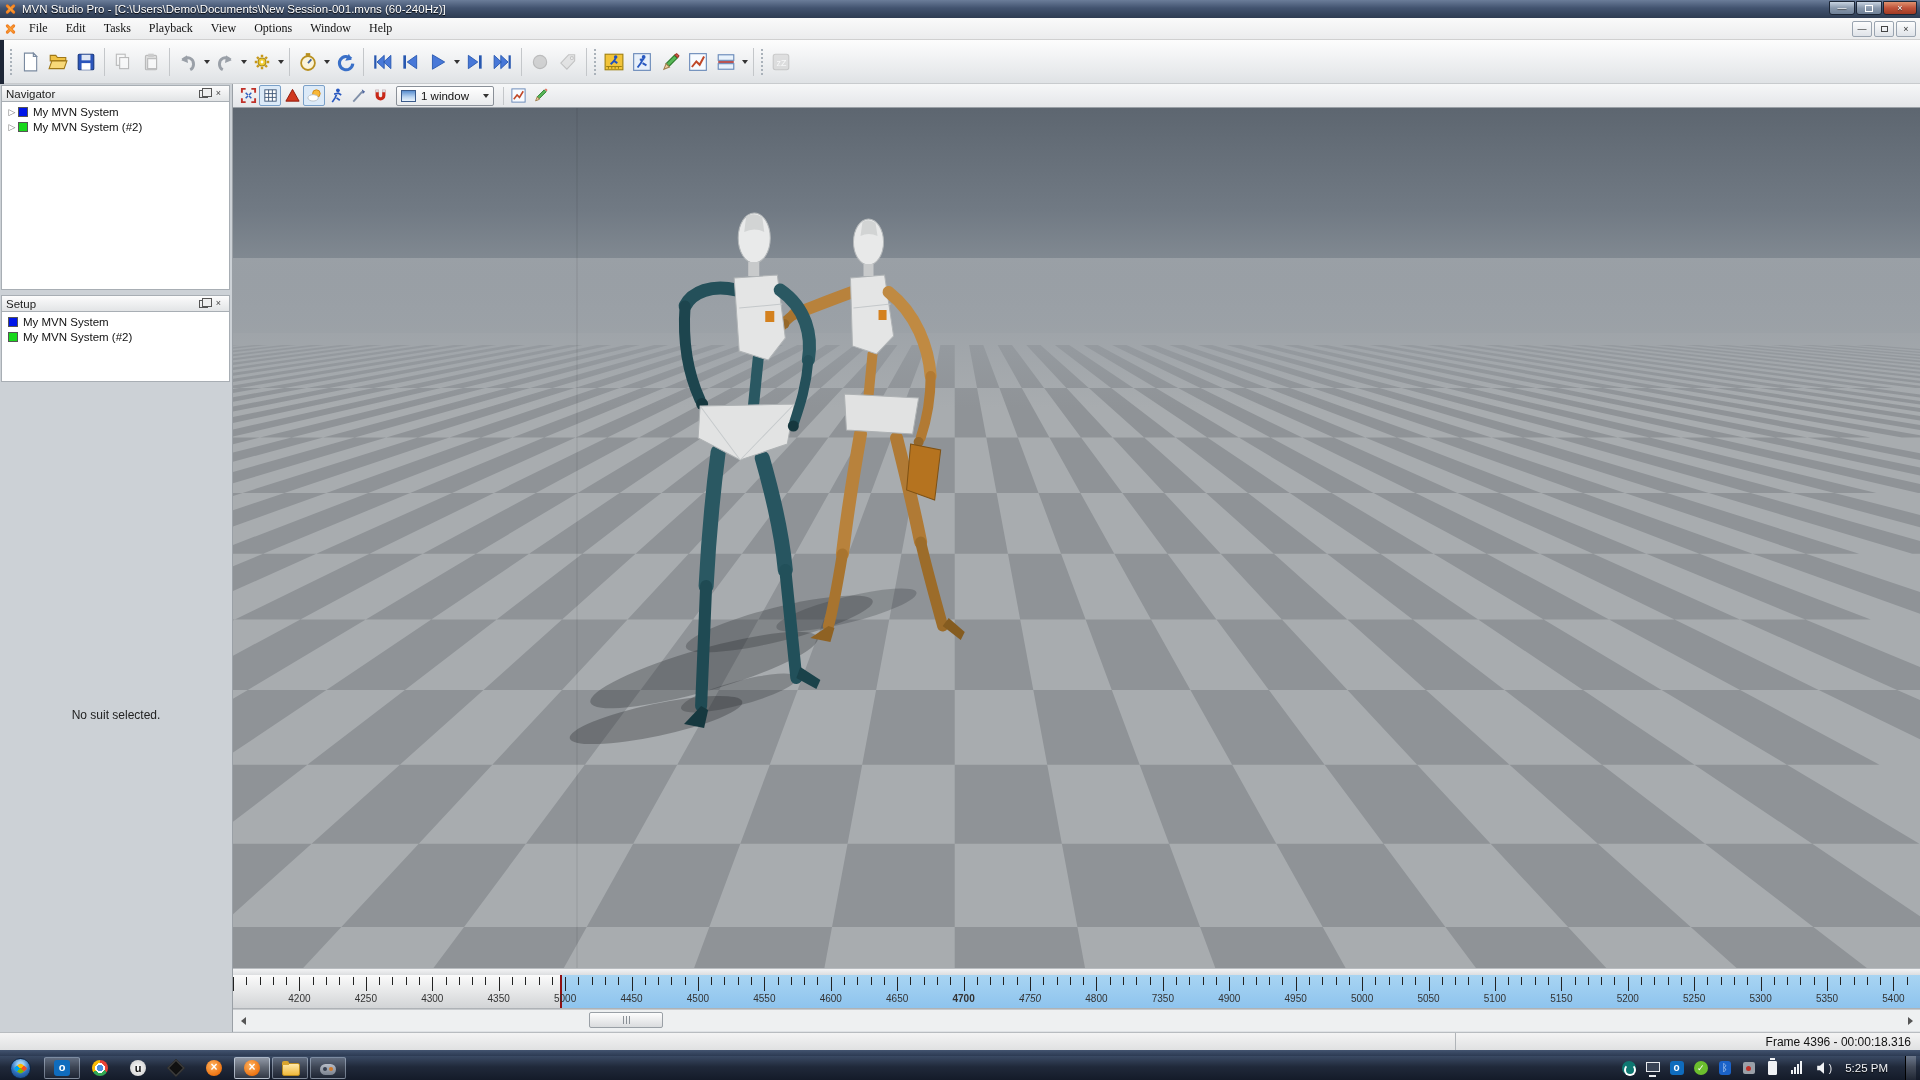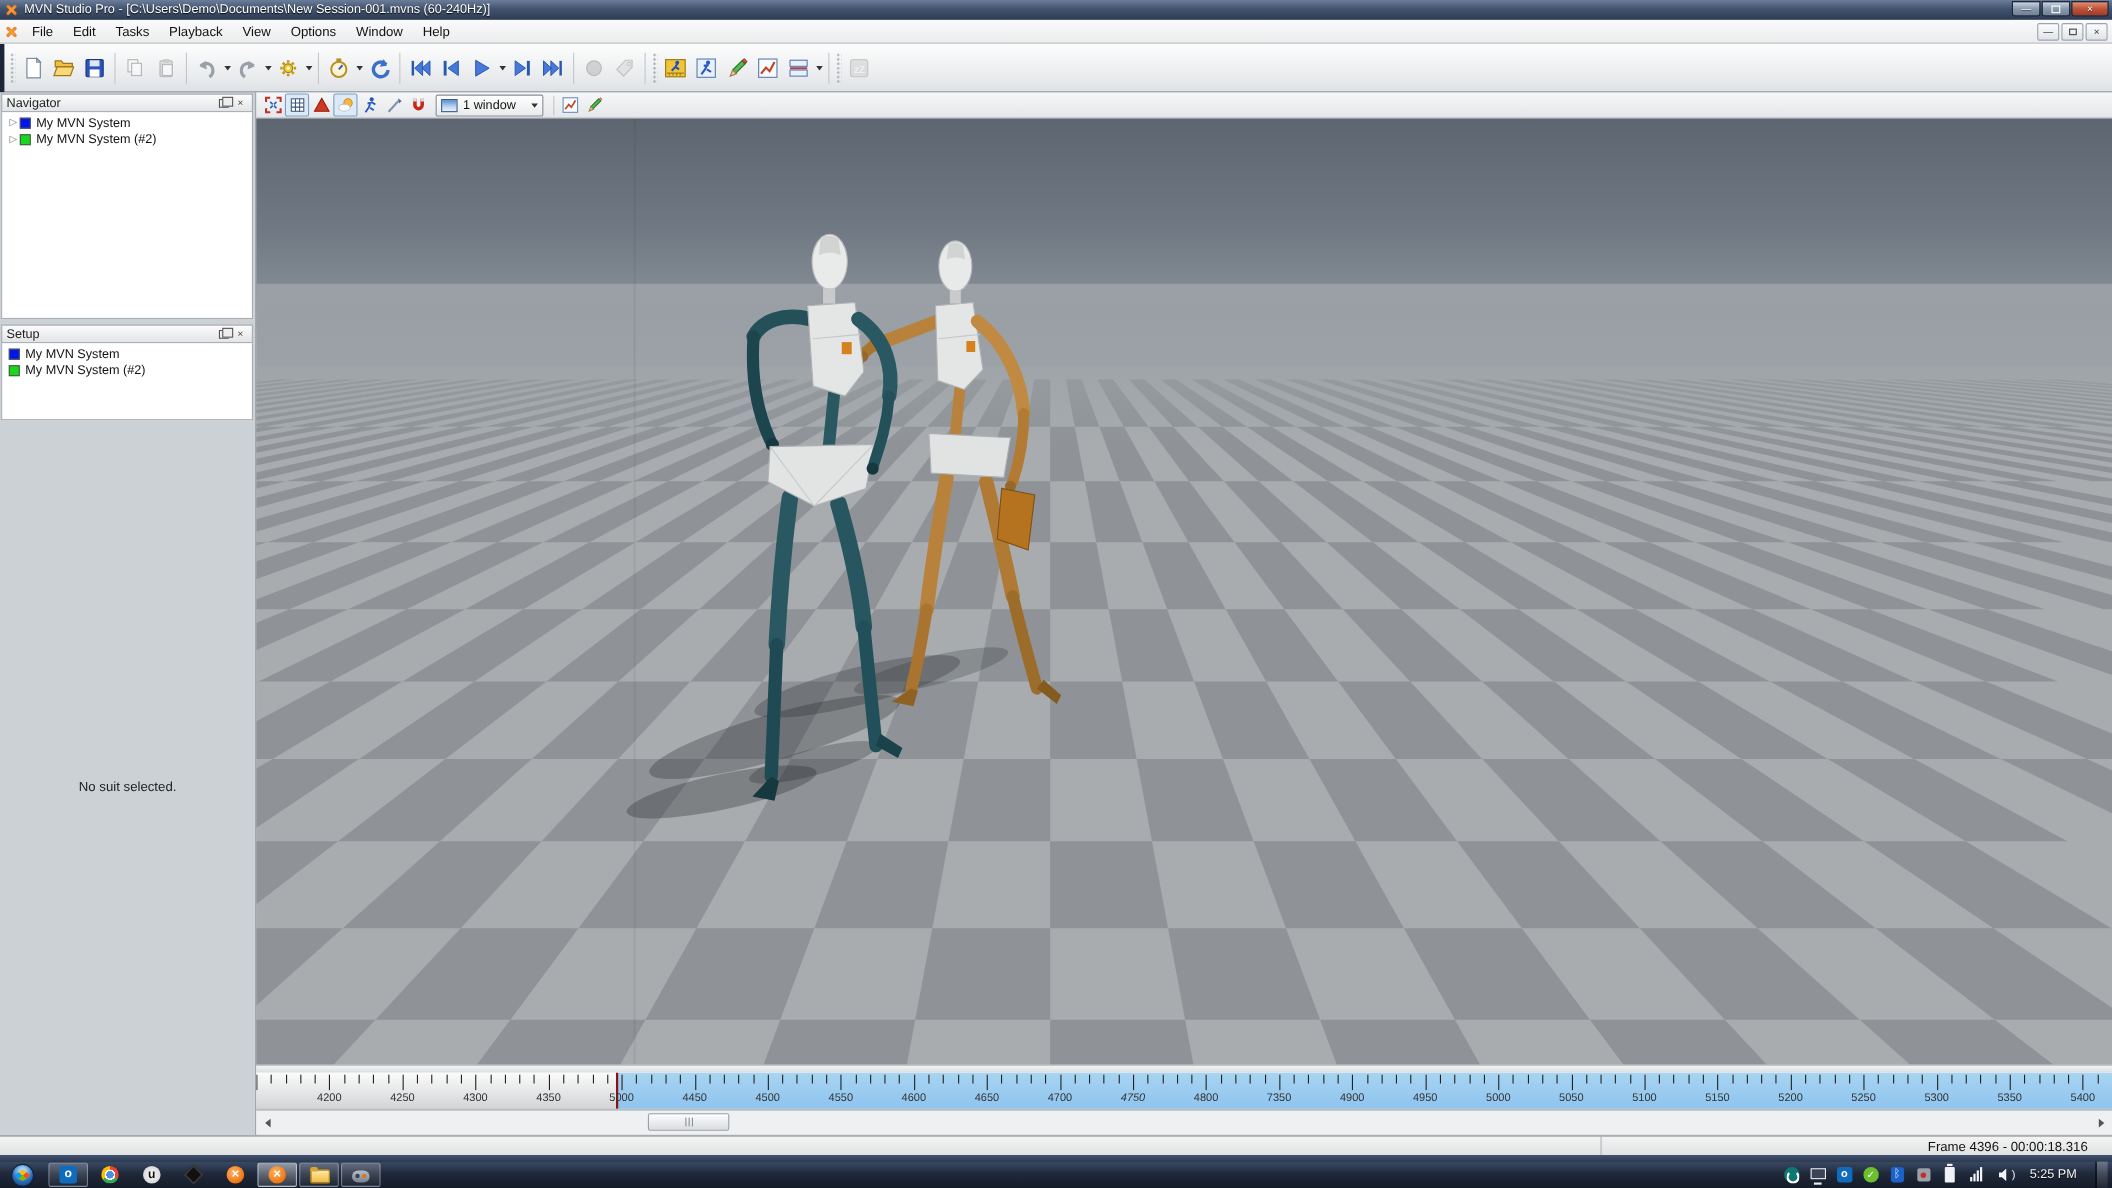--- a/index.html
+++ b/index.html
@@ -14,21 +14,21 @@
   .winbtn { width:26px; height:14px; border:1px solid #1c2636; border-radius:0 0 3px 3px;
     background:linear-gradient(#c9d4e2,#8a99ad 50%,#6f8097); color:#fff; font-size:9px; line-height:12px; text-align:center; text-shadow:0 1px 1px #333; }
   .winbtn.close { background:linear-gradient(#e0926f,#c0533a 50%,#a03a24); width:34px; }
   .xlogo { position:relative; width:12px; height:12px; flex:0 0 12px; }
   .xlogo::before, .xlogo::after { content:""; position:absolute; left:5px; top:0; width:3px; height:12px;
     background:radial-gradient(#ffae42,#e86a10); border-radius:2px; }
   .xlogo::before { transform:rotate(45deg); } .xlogo::after { transform:rotate(-45deg); }
 
   .menubar { position:absolute; left:0; top:18px; width:1920px; height:22px;
     background:linear-gradient(#fafafa,#ebeced); border-bottom:1px solid #d0d0d0; display:flex; align-items:center; padding:0 4px; }
-  .menubar .menu-item { font-size:12px; color:#111; padding:3px 9px; }
+  .menubar .menu-item { font-size:12px; color:#111; padding:3px 9px;font-family:Liberation Serif, serif; }
   .mdibtns { position:absolute; right:4px; top:3px; display:flex; gap:2px; }
   .mdibtn { width:20px; height:16px; border:1px solid #9aa4b0; border-radius:2px; background:linear-gradient(#fdfdfd,#dfe3e8);
     font-size:9px; line-height:14px; text-align:center; color:#333; }
 
   .toolbar { position:absolute; left:4px; top:40px; width:1920px; height:44px;
     background:linear-gradient(#fdfdfd,#e9ebed 70%,#dfe2e5); border-bottom:1px solid #c8cbce; display:flex; align-items:center; padding:0 3px; }
   .hnd { width:5px; height:28px; margin:0 2px; background-image:radial-gradient(#aab2ba 1px, transparent 1.2px); background-size:4px 4px; }
   .sep { width:1px; height:28px; background:#c4c7ca; margin:0 4px; }
   .tbtn { width:28px; height:28px; display:flex; align-items:center; justify-content:center; border:1px solid transparent; border-radius:2px; }
   .tbtn svg { width:20px; height:20px; }
@@ -89,21 +89,21 @@
   .tri-r { border-top:4px solid transparent; border-bottom:4px solid transparent; border-left:5px solid #555; }
   .thumb { position:absolute; left:356px; top:2px; width:74px; height:16px; border:1px solid #9aa0a6; border-radius:2px;
     background:linear-gradient(#fdfdfd,#dadcde); display:flex; align-items:center; justify-content:center; gap:2px; }
   .thumb i { width:1px; height:8px; background:#8a9096; }
 
   
   .statusbar { position:absolute; left:0; top:1032px; width:1920px; height:18px;
     background:linear-gradient(#f4f4f4,#e0e1e2); border-top:1px solid #b8bcc0; display:flex; }
   .statusbar .fill { flex:1; }
   .status-cell { width:465px; border-left:1px solid #b0b4b8; font-size:12px; color:#111;
-    display:flex; align-items:center; justify-content:flex-end; padding-right:22px; }
+    display:flex; align-items:center; justify-content:flex-end; padding-right:9px; }
   .win-bottom { position:absolute; left:0; top:1050px; width:1920px; height:6px; background:linear-gradient(#42536f,#2c3a52); }
 
   
   .taskbar { position:absolute; left:0; top:1056px; width:1920px; height:24px;
     background:linear-gradient(#3a4a64,#20293a 45%,#141b29); display:flex; align-items:center; }
   .orb { position:relative; width:30px; height:22px; margin:0 8px 0 5px; display:flex; align-items:center; justify-content:center; }
   .orb .ball { width:21px; height:21px; border-radius:50%;
     background:radial-gradient(circle at 50% 30%, #9fd0f5 0 18%, #2d6fbd 55%, #123a6e 100%); border:1px solid #0c2442;
     display:flex; align-items:center; justify-content:center; }
   .flag { width:9px; height:9px; border-radius:2px;
@@ -594,21 +594,21 @@
             <div class="tick" style="left: 37.0079%;"></div>
             <div class="tick" style="left: 37.7953%;"></div>
             <div class="tick" style="left: 38.5827%;"></div>
             <div class="tick major" style="left: 39.3701%;"></div>
             <div class="tick-label" style="left: 39.3701%;">4650</div>
             <div class="tick" style="left: 40.1575%;"></div>
             <div class="tick" style="left: 40.9449%;"></div>
             <div class="tick" style="left: 41.7323%;"></div>
             <div class="tick" style="left: 42.5197%;"></div>
             <div class="tick major" style="left: 43.3071%;"></div>
-            <div class="tick-label" style="left: 43.3071%;">4700</div>
+            <div class="tick-label" style="left: 43.3071%; font-weight: bold;">4700</div>
             <div class="tick" style="left: 44.0945%;"></div>
             <div class="tick" style="left: 44.8819%;"></div>
             <div class="tick" style="left: 45.6693%;"></div>
             <div class="tick" style="left: 46.4567%;"></div>
             <div class="tick major" style="left: 47.2441%;"></div>
             <div class="tick-label" style="left: 47.2441%; font-style: italic;">4750</div>
             <div class="tick" style="left: 48.0315%;"></div>
             <div class="tick" style="left: 48.8189%;"></div>
             <div class="tick" style="left: 49.6063%;"></div>
             <div class="tick" style="left: 50.3937%;"></div>

